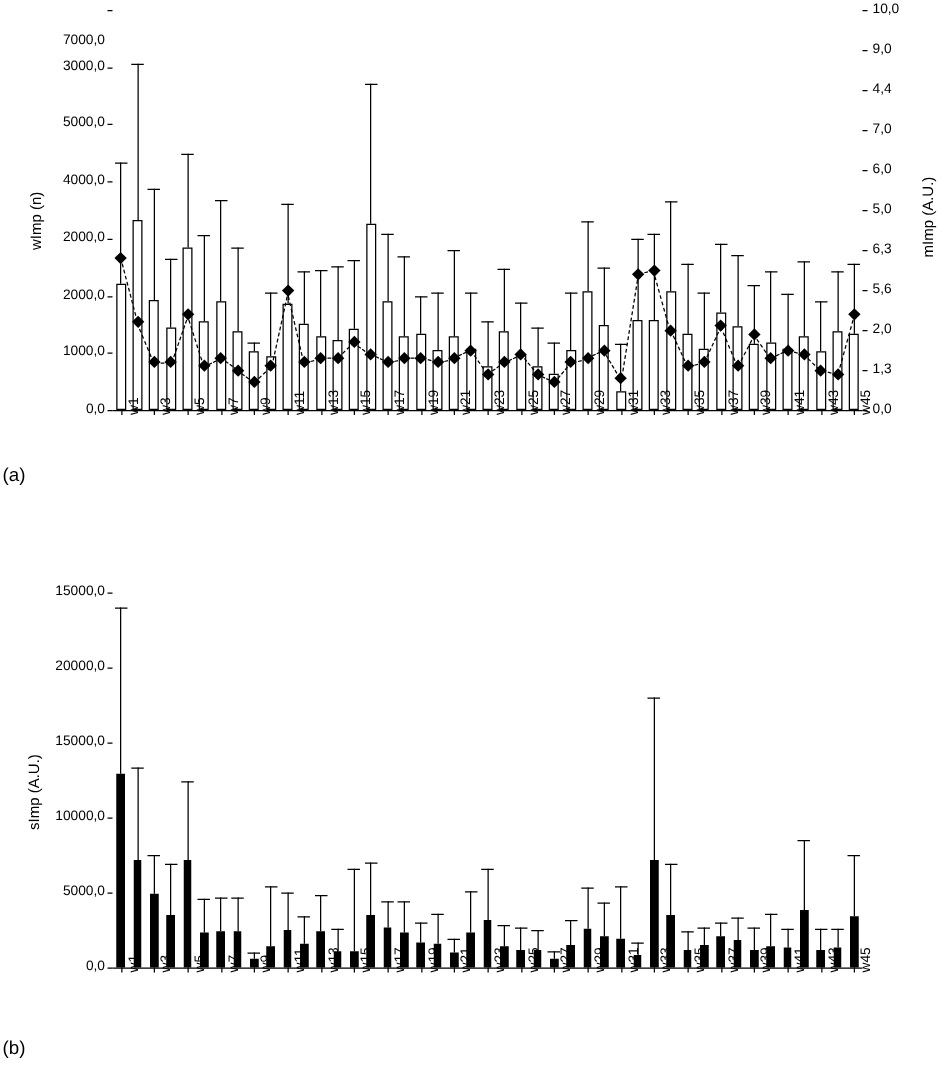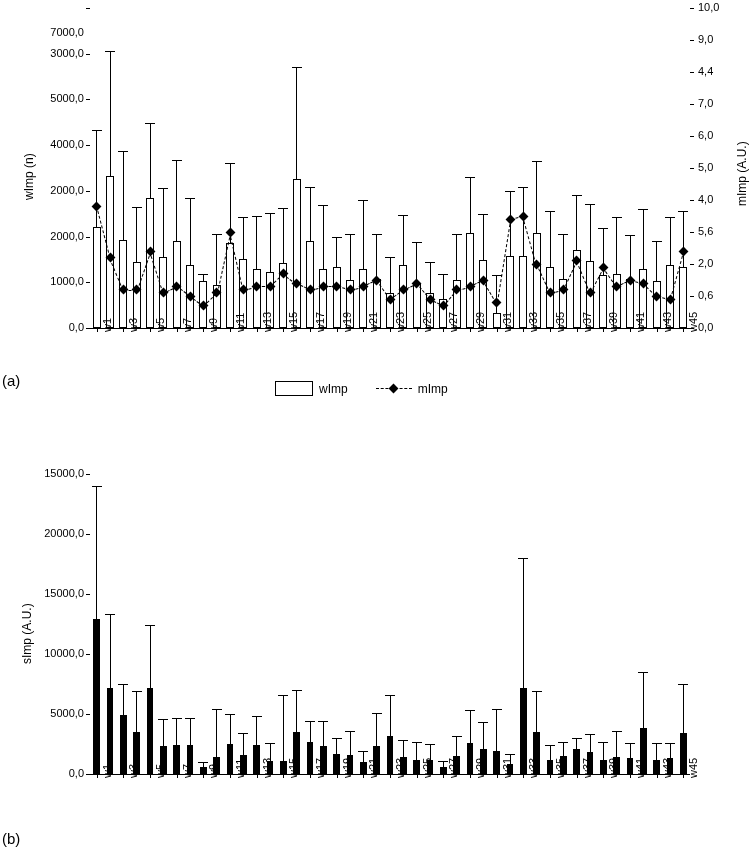--- a/index.html
+++ b/index.html
@@ -28,58 +28,46 @@
   .legend-item{display:flex;align-items:center;gap:6px;}
 </style>
 </head>
 <body>
 
 <div class="panel" id="panel-a">
   <div class="plot" id="plot-a" style="left: 90px; top: 8px; width: 600px; height: 320px;"></div>
   <div class="axis-title" id="ylab-a" style="left: 22px; top: 200px; transform: rotate(-90deg);">wImp (n)</div>
   <div class="axis-title" id="ylab-a-r" style="left: 735px; top: 206px; transform: rotate(-90deg);">mImp (A.U.)</div>
   <div class="panel-letter" style="left:2px;top:372px;">(a)</div>
-  <div class="legend" style="left:275px;top:381px;">
-    <div class="legend-item">
-      <span class="legend-box"></span>
-      <span>wImp</span>
-    </div>
-    <div class="legend-item" style="margin-left:18px;">
-      <span class="legend-line">
-          <span class="dia"></span>
-        </span>
-      <span>mImp</span>
-    </div>
-  </div>
 <div class="axis-line" style="left:90px;top:328px;width:600px;height:1px;"></div>
     <div class="tick-label ylab-left" style="left:32px;top:322px;width:52px;">0,0</div>
     <div class="axis-line" style="left:86px;top:328px;width:4px;height:1px;"></div>
     <div class="tick-label ylab-left" style="left:32px;top:276.2857142857143px;width:52px;">1000,0</div>
     <div class="axis-line" style="left:86px;top:282.2857142857143px;width:4px;height:1px;"></div>
     <div class="tick-label ylab-left" style="left:32px;top:230.57142857142858px;width:52px;">2000,0</div>
     <div class="axis-line" style="left:86px;top:236.57142857142858px;width:4px;height:1px;"></div>
     <div class="tick-label ylab-left" style="left:32px;top:184.85714285714286px;width:52px;">2000,0</div>
     <div class="axis-line" style="left:86px;top:190.85714285714286px;width:4px;height:1px;"></div>
     <div class="tick-label ylab-left" style="left:32px;top:139.14285714285717px;width:52px;">4000,0</div>
     <div class="axis-line" style="left:86px;top:145.14285714285717px;width:4px;height:1px;"></div>
     <div class="tick-label ylab-left" style="left:32px;top:93.42857142857142px;width:52px;">5000,0</div>
     <div class="axis-line" style="left:86px;top:99.42857142857142px;width:4px;height:1px;"></div>
     <div class="tick-label ylab-left" style="left:32px;top:47.71428571428572px;width:52px;">3000,0</div>
     <div class="axis-line" style="left:86px;top:53.71428571428572px;width:4px;height:1px;"></div>
     <div class="tick-label ylab-left" style="left:32px;top:2px;width:52px;margin-top:25px;">7000,0</div>
     <div class="axis-line" style="left:86px;top:8px;width:4px;height:1px;"></div>
     <div class="tick-label ylab-right" style="left:698px;top:322px;width:50px;">0,0</div>
     <div class="axis-line" style="left:690px;top:328px;width:4px;height:1px;"></div>
-    <div class="tick-label ylab-right" style="left:698px;top:290px;width:50px;">0,6</div>
+    <div class="tick-label ylab-right" style="left:698px;top:290px;width:50px;">1,3</div>
     <div class="axis-line" style="left:690px;top:296px;width:4px;height:1px;"></div>
     <div class="tick-label ylab-right" style="left:698px;top:258px;width:50px;">2,0</div>
     <div class="axis-line" style="left:690px;top:264px;width:4px;height:1px;"></div>
     <div class="tick-label ylab-right" style="left:698px;top:226px;width:50px;">5,6</div>
     <div class="axis-line" style="left:690px;top:232px;width:4px;height:1px;"></div>
-    <div class="tick-label ylab-right" style="left:698px;top:194px;width:50px;">4,0</div>
+    <div class="tick-label ylab-right" style="left:698px;top:194px;width:50px;">6,3</div>
     <div class="axis-line" style="left:690px;top:200px;width:4px;height:1px;"></div>
     <div class="tick-label ylab-right" style="left:698px;top:162px;width:50px;">5,0</div>
     <div class="axis-line" style="left:690px;top:168px;width:4px;height:1px;"></div>
     <div class="tick-label ylab-right" style="left:698px;top:130px;width:50px;">6,0</div>
     <div class="axis-line" style="left:690px;top:136px;width:4px;height:1px;"></div>
     <div class="tick-label ylab-right" style="left:698px;top:98px;width:50px;">7,0</div>
     <div class="axis-line" style="left:690px;top:104px;width:4px;height:1px;"></div>
     <div class="tick-label ylab-right" style="left:698px;top:66px;width:50px;">4,4</div>
     <div class="axis-line" style="left:690px;top:72px;width:4px;height:1px;"></div>
     <div class="tick-label ylab-right" style="left:698px;top:34px;width:50px;">9,0</div>

